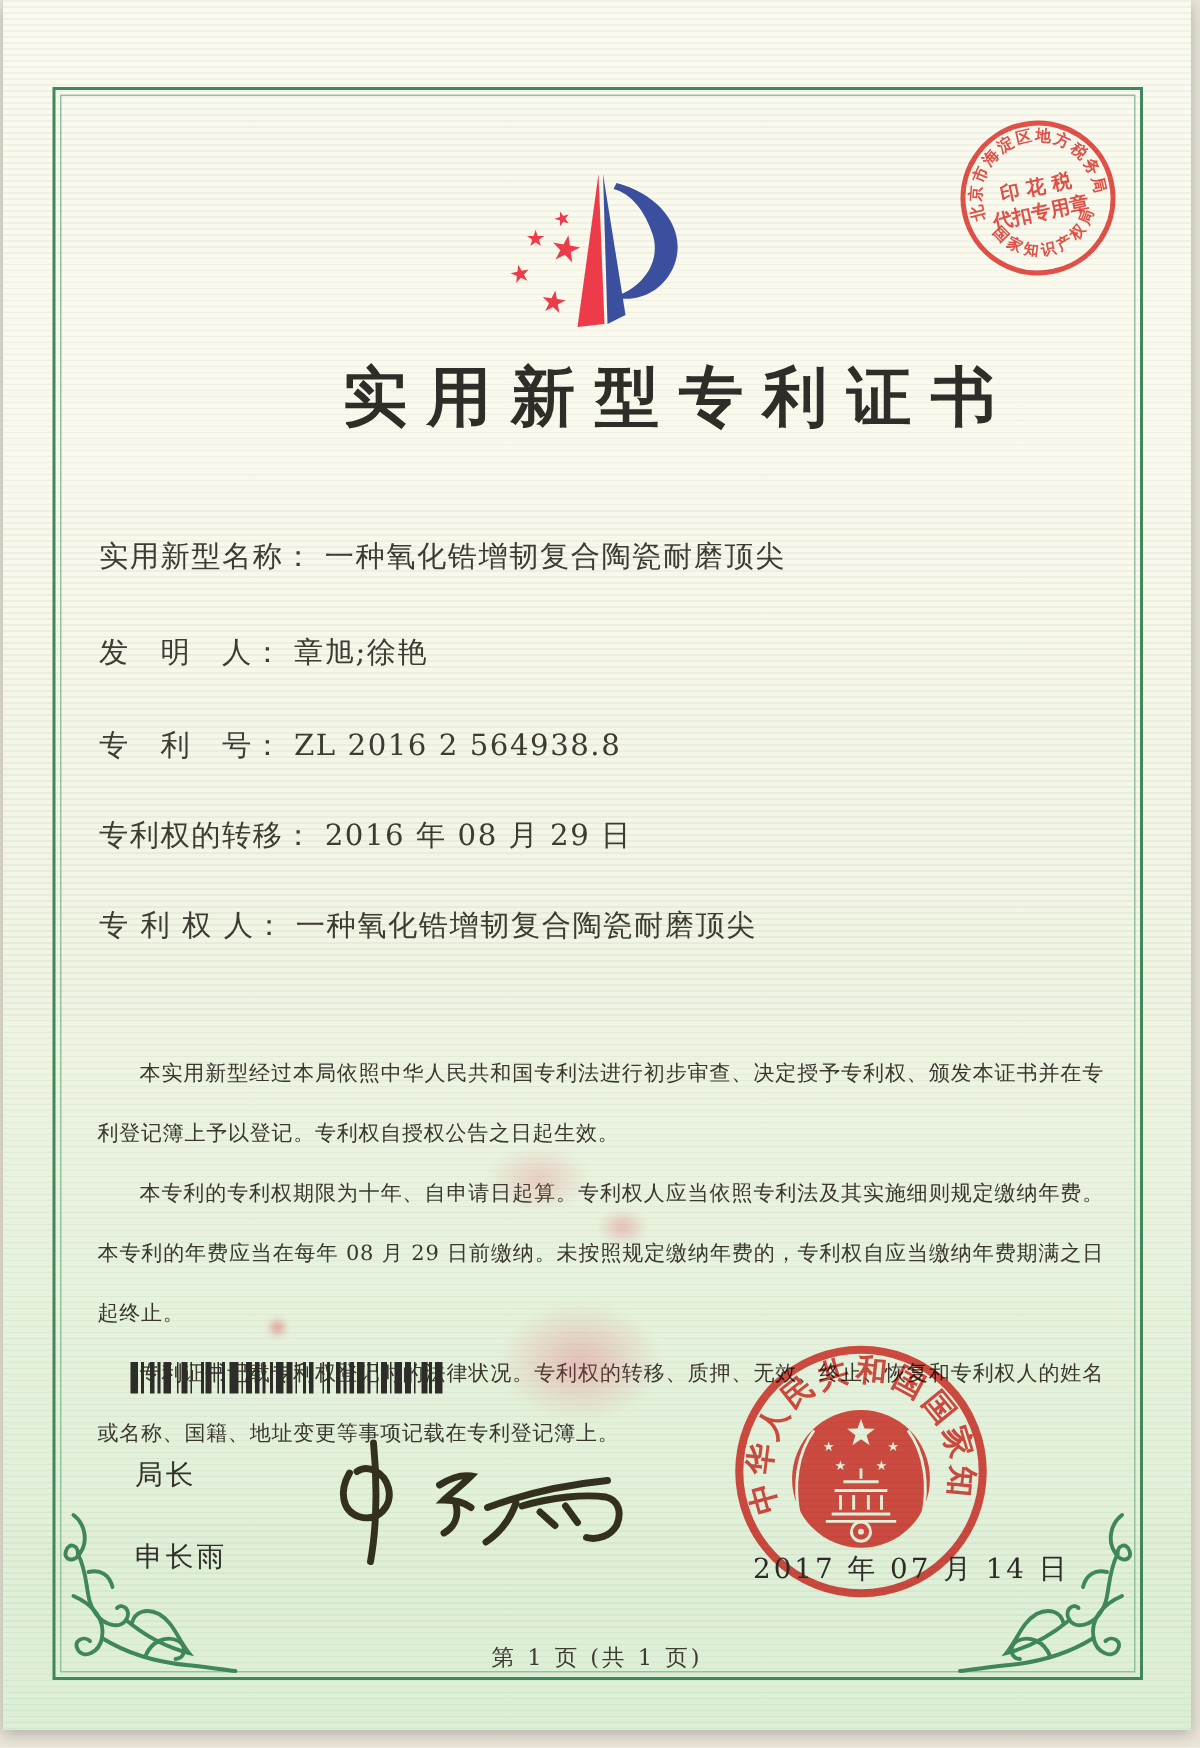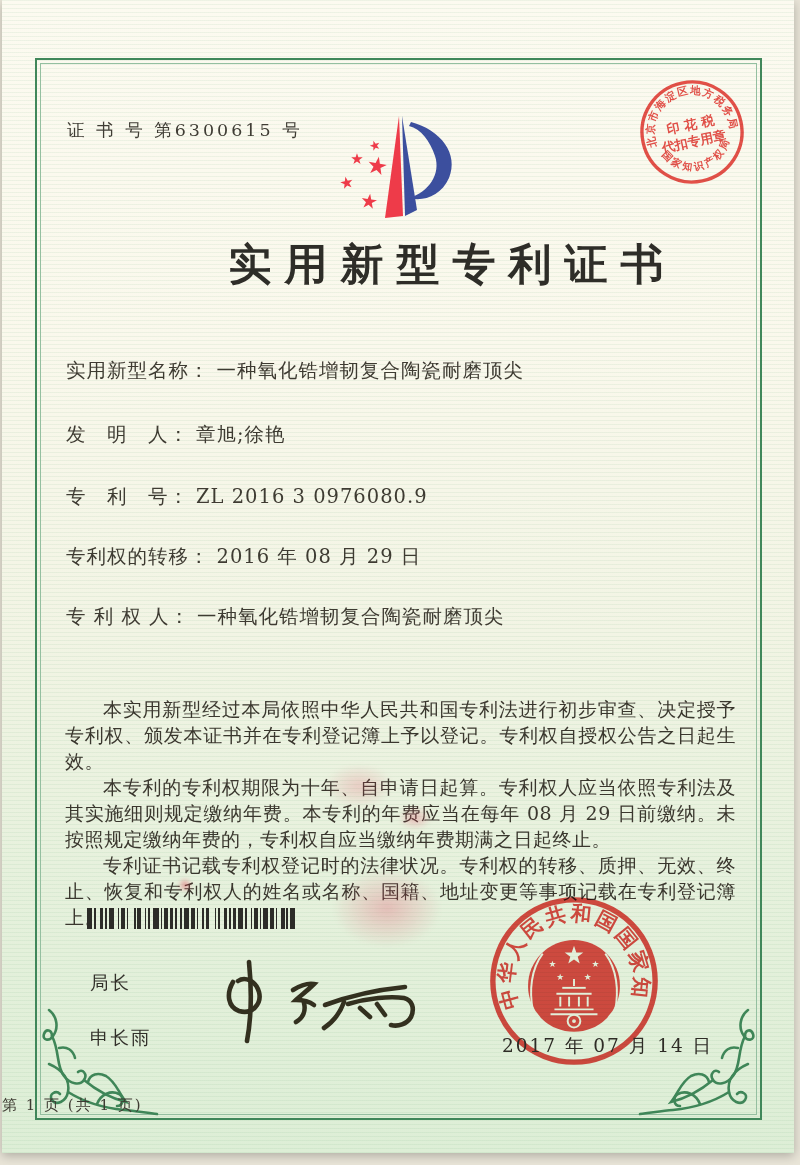--- a/index.html
+++ b/index.html
@@ -34,40 +34,40 @@
     text-align:center;font-size:43px;font-weight:700;color:#2e2d28;
     letter-spacing:13px;text-indent:13px;margin-left:48px;
   }
   .field{
     position:absolute;left:64px;right:60px;
     font-size:19.5px;color:#3e3b32;letter-spacing:1px;
   }
   .field .val{margin-left:7px;}
   .legal{
     position:absolute;left:63px;right:58px;top:696px;
-    font-size:19px;line-height:26px;color:#3a372e;
+    font-size:14px;line-height:40px;color:#3a372e;
     text-align:justify;letter-spacing:0.5px;
   }
   .legal p{margin:0;text-indent:2em;}
   .barcode{
     position:absolute;left:85px;top:908px;width:210px;height:21px;
     display:flex;align-items:stretch;
   }
   .barcode .bar{background:#2c2c28;}
   .barcode .gap{background:transparent;}
   .signer{position:absolute;left:88px;font-size:18.5px;color:#32302a;letter-spacing:2px;}
   .signature{position:absolute;left:195px;top:942px;}
   .seal{position:absolute;left:484px;top:893px;mix-blend-mode:multiply;opacity:.95;}
   .issue-date{
     position:absolute;left:500px;top:1033px;
     font-size:18.5px;color:#2e2c26;letter-spacing:2px;
   }
   .page-footer{
     position:absolute;left:0;top:1096px;width:100%;
-    text-align:left;font-size:15px;color:#3e3b32;letter-spacing:2px;
+    text-align:center;font-size:15px;color:#3e3b32;letter-spacing:2px;
   }
   .flourish{position:absolute;top:1008px;}
   .flourish.left{left:37px;}
   .flourish.right{right:36px;transform:scaleX(-1);}
   .smudge{position:absolute;border-radius:50%;filter:blur(2px);pointer-events:none;}
   .s1{left:322px;top:764px;width:70px;height:44px;background:radial-gradient(ellipse,rgba(225,70,95,.22),rgba(225,70,95,0) 70%);}
   .s2{left:330px;top:868px;width:110px;height:80px;background:radial-gradient(ellipse,rgba(225,60,90,.28),rgba(225,60,90,0) 70%);}
   .s3{left:396px;top:806px;width:34px;height:24px;background:radial-gradient(ellipse,rgba(225,60,90,.30),rgba(225,60,90,0) 70%);}
   .s4{left:176px;top:878px;width:14px;height:14px;background:radial-gradient(ellipse,rgba(220,40,60,.5),rgba(220,40,60,0) 70%);}
 </style>
@@ -96,21 +96,20 @@
       <path d="M10,2 C18,8 20,20 14,28 C10,34 3,32 5,26 C7,20 13,22 13,28"></path>
       <path d="M13,28 C21,44 17,58 25,68 C31,76 41,78 45,72 C49,66 43,60 39,64"></path>
       <path d="M10,56 C24,62 31,72 29,84 C27,94 17,98 13,92 C9,86 17,82 21,86"></path>
       <path d="M29,84 C45,94 65,100 85,102 C97,103 108,105 118,106"></path>
       <path d="M45,72 C57,82 71,90 87,94 C79,84 77,74 67,68 C59,64 51,66 49,74"></path>
       <path d="M58,96 C62,86 72,82 80,86 C86,90 84,98 78,98"></path>
       <path d="M20,40 C28,38 34,42 36,50"></path>
     </g>
   </svg>
 
-  <div class="cert-no">证 书 号 第6300615 号</div>
 
   <svg class="logo" width="134" height="118" viewBox="0 0 134 118">
     <polygon points="64,6 50,108 68,106" fill="#ee3b49"></polygon>
     <polygon points="67,6 70,106 82,100" fill="#3c4f9e"></polygon>
     <path d="M76,12 C106,20 124,44 114,68 C106,86 88,92 74,88 C94,82 106,64 100,46 C95,31 86,19 74,16 Z" fill="#3c4f9e"></path>
     <g fill="#ee3b49">
       <text x="40" y="40" font-size="13" text-anchor="middle" transform="rotate(-18 40 36)">★</text>
       <text x="22" y="54" font-size="15" text-anchor="middle">★</text>
       <text x="42" y="64" font-size="24" text-anchor="middle" transform="rotate(10 42 58)">★</text>
       <text x="12" y="78" font-size="16" text-anchor="middle" transform="rotate(-12 12 74)">★</text>
@@ -136,21 +135,21 @@
 
   <div class="title">实用新型专利证书</div>
 
   <div class="field" style="top:421px">
     <span>发　明　人：</span><span class="val">章旭;徐艳</span>
   </div>
   <div class="field" style="top:357px">
     <span>实用新型名称：</span><span class="val">一种氧化锆增韧复合陶瓷耐磨顶尖</span>
   </div>
   <div class="field" style="top:483px">
-    <span>专　利　号：</span><span class="val">ZL 2016 3 0976080.9</span>
+    <span>专　利　号：</span><span class="val">ZL 2016 2 564938.8</span>
   </div>
   <div class="field" style="top:543px">
     <span>专利权的转移：</span><span class="val">2016 年 08 月 29 日</span>
   </div>
   <div class="field" style="top:603px">
     <span>专 利 权 人：</span><span class="val">一种氧化锆增韧复合陶瓷耐磨顶尖</span>
   </div>
 
   <div class="legal">
     <p>本实用新型经过本局依照中华人民共和国专利法进行初步审查、决定授予专利权、颁发本证书并在专利登记簿上予以登记。专利权自授权公告之日起生效。</p>

